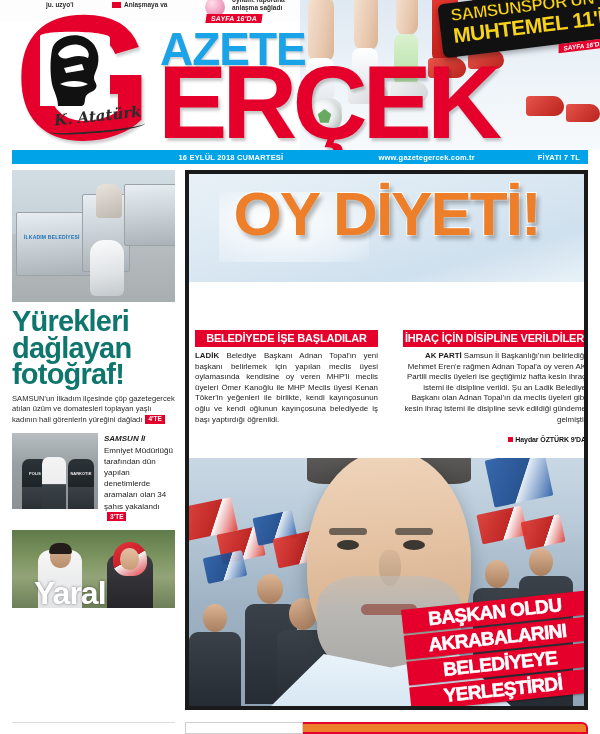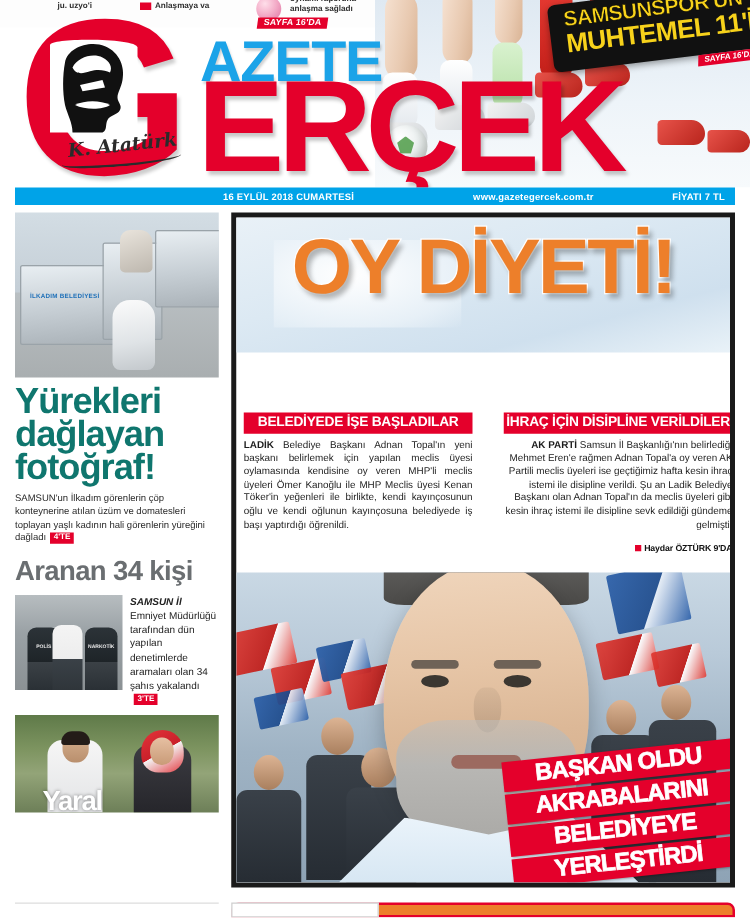--- a/index.html
+++ b/index.html
@@ -250,21 +250,21 @@
     border-radius: 50% 50% 40% 40%;
     background: linear-gradient(150deg,#e4343a 0%,#c9202a 50%,#f3f3f3 51%,#e23b41 100%);
   }
   .cp-face {
     position: absolute; right: 36px; bottom: 38px; width: 19px; height: 22px;
     border-radius: 48%;
     background: linear-gradient(180deg,#e6c0a2,#c99b78);
   }
   .cp-caption {
     position: absolute; left: 22px; bottom: -4px;
-    font-size: 22px; font-weight: 900; color: #ffffff; letter-spacing: -1px;
+    font-size: 32px; font-weight: 900; color: #ffffff; letter-spacing: -1px;
     text-shadow: 0 0 3px rgba(0,0,0,.45);
   }
 
   
   .main-block {
     position: absolute; left: 185px; top: 170px; width: 403px; height: 540px;
     border: 4px solid #1a1a1a; background: #fff; overflow: hidden;
   }
   .mb-top-photo {
     position: absolute; top: 0; left: 0; width: 100%; height: 108px;
@@ -484,24 +484,23 @@
       <div class="sack" style="left:78px; top:70px;"></div>
     </div>
 
     <div class="hl-grey">
       <span class="l">Yürekleri</span>
       <span class="l">dağlayan</span>
       <span class="l">fotoğraf!</span>
     </div>
 
     <div class="body-txt">
-      <b>SAMSUN</b><span>'un İlkadım görenlerin çöp konteynerine atılan üzüm ve domatesleri toplayan yaşlı kadının hali görenlerin yüreğini dağladı</span><span class="pg-ref">4'TE</span>
-    </div>
-
-    <div class="hl-grey2">Aranan 34 kişi</div>
+      <b>SAMSUN</b><span>'un İlkadım ilçesinde çöp gazetegercek atılan üzüm ve domatesleri toplayan yaşlı kadının hali görenlerin yüreğini dağladı</span><span class="pg-ref">4'TE</span>
+    </div>
+
 
     <div class="mini-row">
       <div class="ph-police">
         <div class="cop" style="left:10px;">
           <div class="cop-txt">POLİS</div>
         </div>
         <div class="suspect"></div>
         <div class="cop" style="left:56px;">
           <div class="cop-txt">NARKOTİK</div>
         </div>

